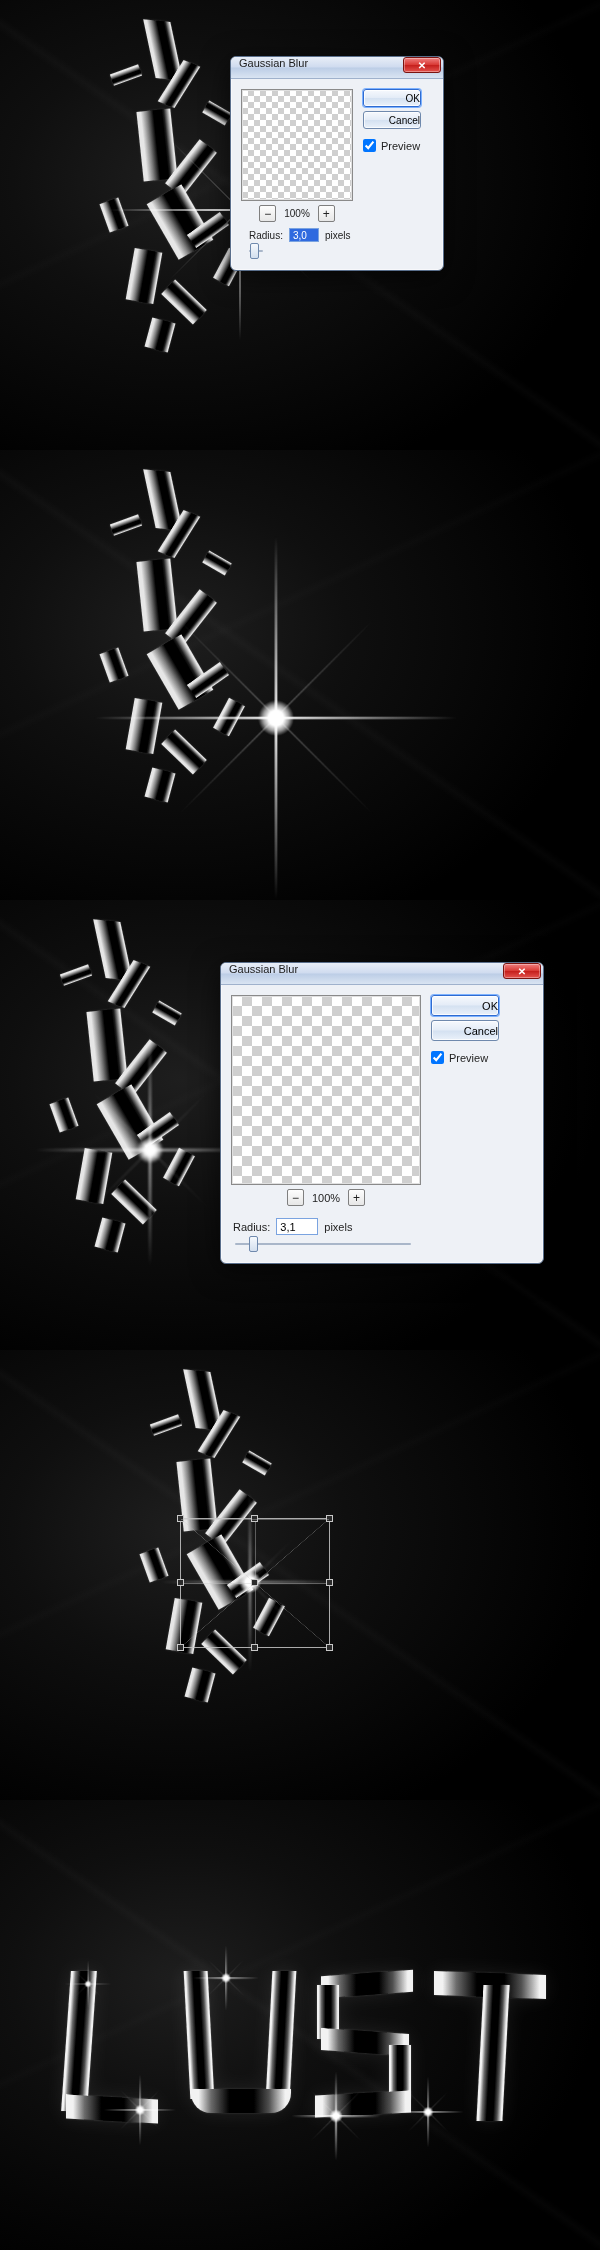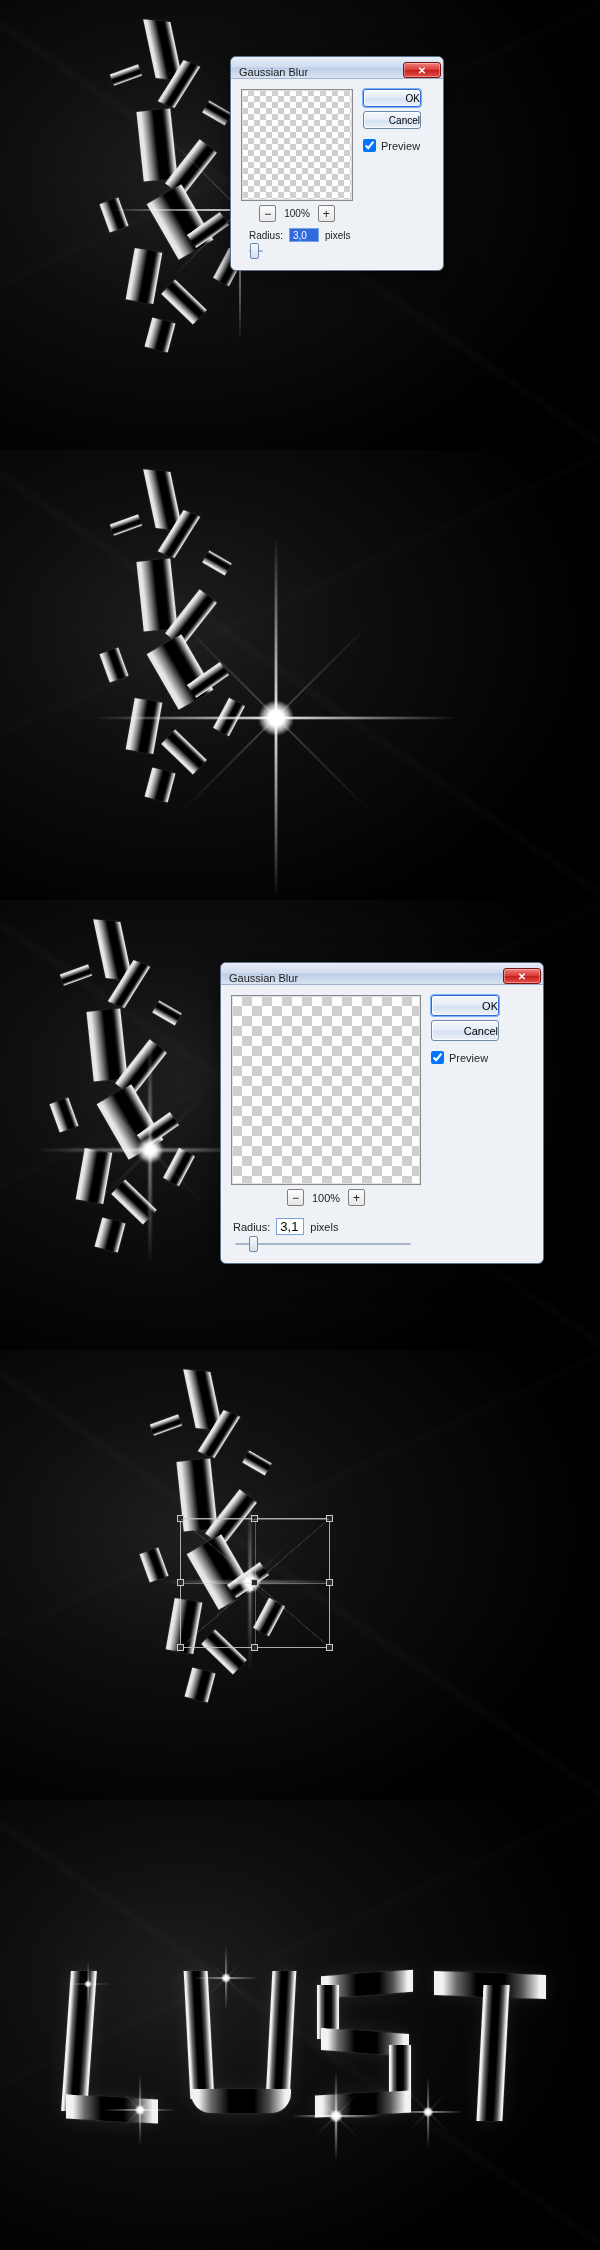--- a/index.html
+++ b/index.html
@@ -81,21 +81,21 @@
     background: #eef1f6;
     border: 1px solid #5a6f8c;
     border-radius: 6px;
     box-shadow: 0 6px 28px rgba(0,0,0,0.6), inset 0 0 0 1px rgba(255,255,255,0.5);
     overflow: hidden;
   }
   .titlebar {
     height: 22px;
     background: linear-gradient(#e8eef7,#cfdbef 48%,#bccde6 52%,#d9e4f2);
     border-bottom: 1px solid #9fb1cc;
-    display: flex; align-items: flex-end; justify-content: space-between;
+    display: flex; align-items: flex-start; justify-content: space-between;
     padding: 0 2px 0 8px;
     font-size: 11px;
     color: #1b1b1b;
     position: relative;
   }
   .titlebar .title { white-space: nowrap; }
   .closebtn {
     width: 38px; height: 16px;
     background: linear-gradient(#f07f7f,#d93a35 48%,#c51f1c 52%,#e4534e);
     border: 1px solid #7a1410;
@@ -134,21 +134,21 @@
   }
   .winbtn.default {
     border-color:#2f6bd0;
     box-shadow: 0 0 0 1px #7db2ff, inset 0 0 0 1px rgba(255,255,255,0.8);
   }
   .chk { display:flex; align-items:center; gap:5px; margin-top:6px; font-size:11px; color:#222;}
   .chk input{width:13px;height:13px}
   .zoomrow{ display:flex;align-items:center;justify-content:center;gap:8px;margin-top:4px;font-size:11px;color:#222 }
   .sqbtn{width:17px;height:17px;border:1px solid #7f7f7f;background:linear-gradient(#fdfdfd,#e7e7e7);display:flex;align-items:center;justify-content:center;font-size:12px;line-height:1;border-radius:2px}
   .radiusrow{display:flex;align-items:center;gap:6px;font-size:11px;color:#222;margin-top:6px}
-  .radiusrow input{width:28px;height:17px;border:1px solid #7aa3e0;padding:0 3px;font-size:13px;background:#fff}
+  .radiusrow input{width:42px;height:17px;border:1px solid #7aa3e0;padding:0 3px;font-size:11px;background:#fff}
   .radiusrow input.sel{background:#2f6adf;color:#fff}
   .slider{position:relative;height:18px;margin:0 4px}
   .slider .track{position:absolute;left:0;right:0;top:8px;height:2px;background:#a9b6c9;border-radius:1px}
   .slider .thumb{position:absolute;top:1px;width:9px;height:16px;background:linear-gradient(#f6f9fd,#d3dfee);border:1px solid #6f89ad;border-radius:2px}
 
   
   .dlg-small{left:230px;top:56px;width:214px}
   .dlg-small .preview-box{width:112px;height:112px}
   .dlg-small .checker{background-size:12px 12px;background-position:0 0,6px 6px}
   .dlg-small .controls{width:112px}

